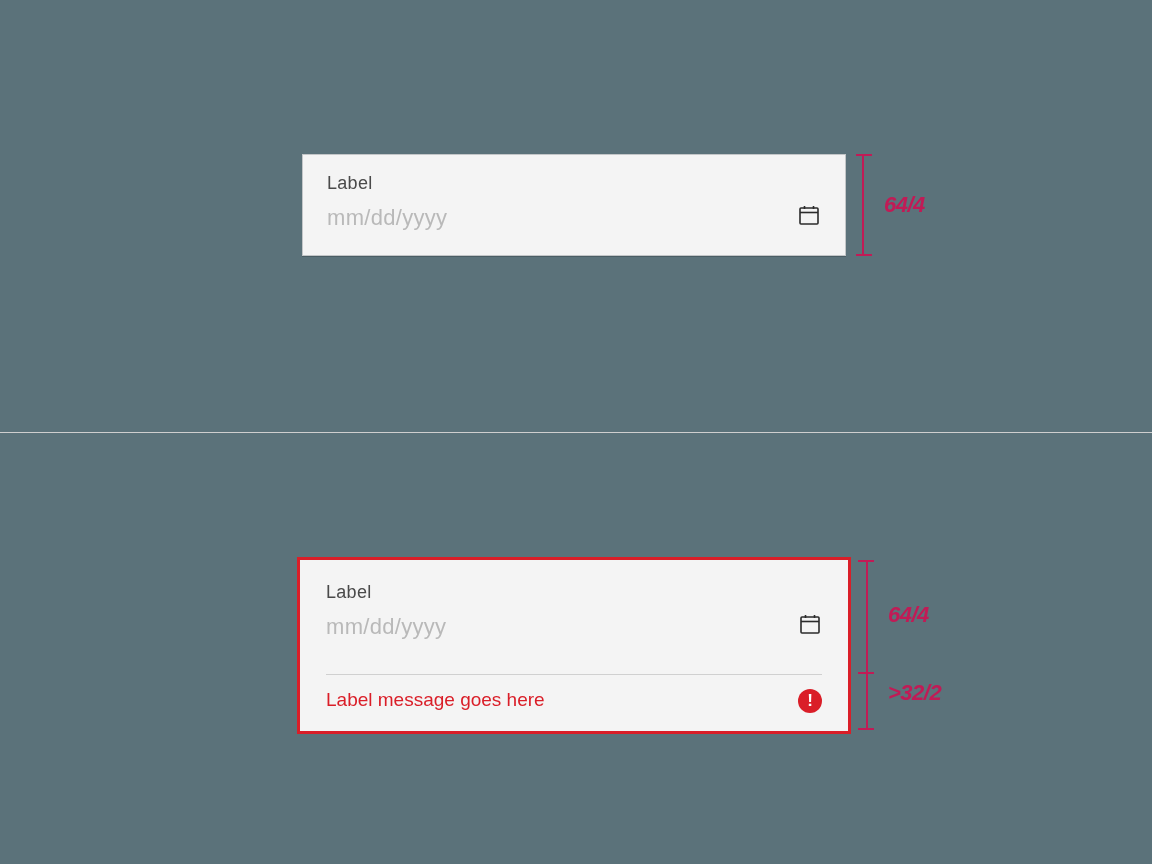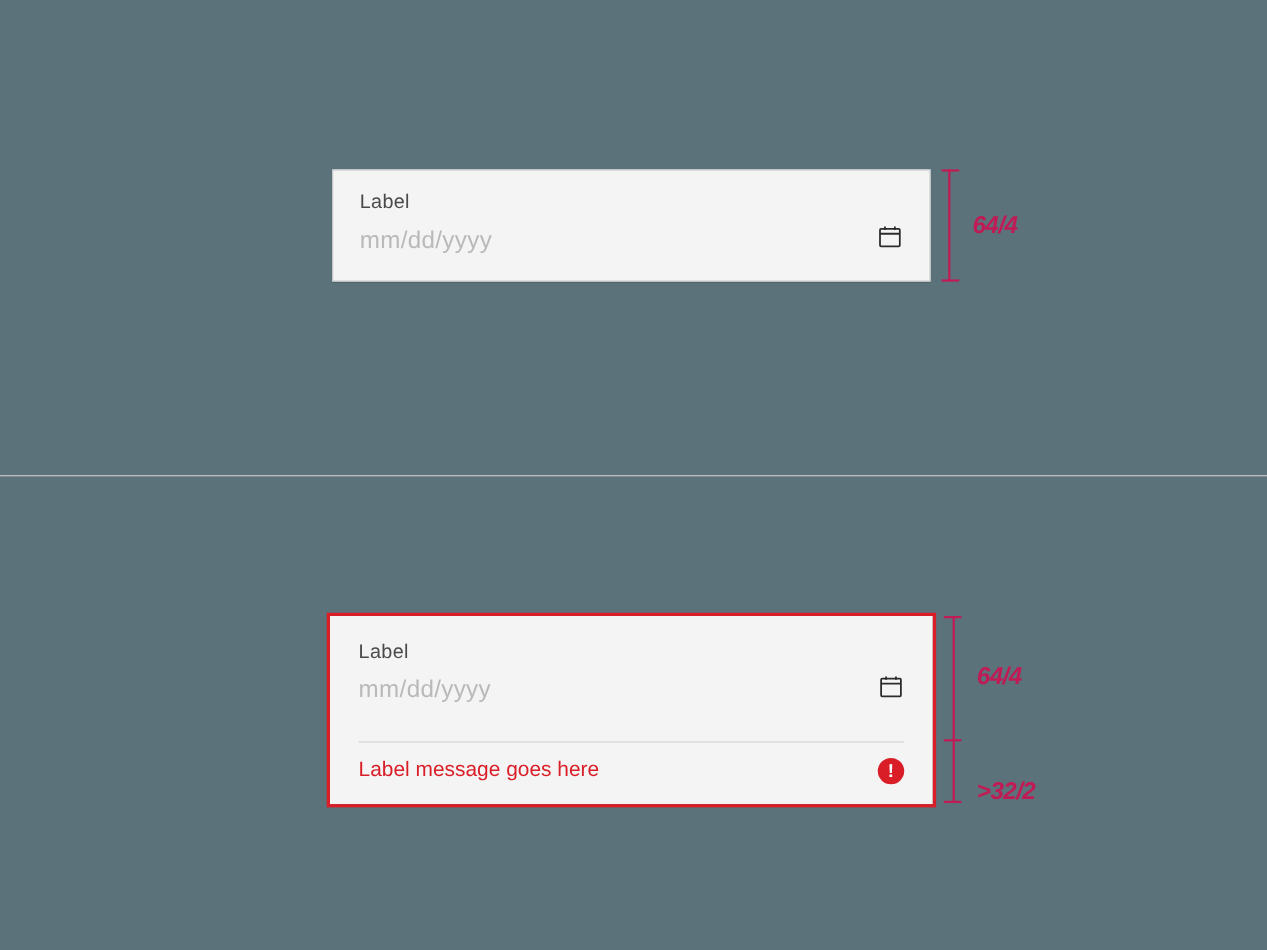--- a/index.html
+++ b/index.html
@@ -215,14 +215,14 @@
 
 <div class="spec2">
 
   <div class="br" style="top:0; height:114px;"></div>
   <div class="tick" style="top:0; left:-8px; width:16px;"></div>
   <div class="tick" style="top:112px; left:-8px; width:16px;"></div>
   <div class="spec-lbl" style="top:42px; left:22px;">64/4</div>
 
   <div class="br" style="top:114px; height:56px;"></div>
   <div class="tick" style="top:168px; left:-8px; width:16px;"></div>
-  <div class="spec-lbl" style="top:146px; left:22px;">&gt;32/2</div>
+  <div class="spec-lbl" style="top:120px; left:22px;">&gt;32/2</div>
 </div>
 
 </body></html>

